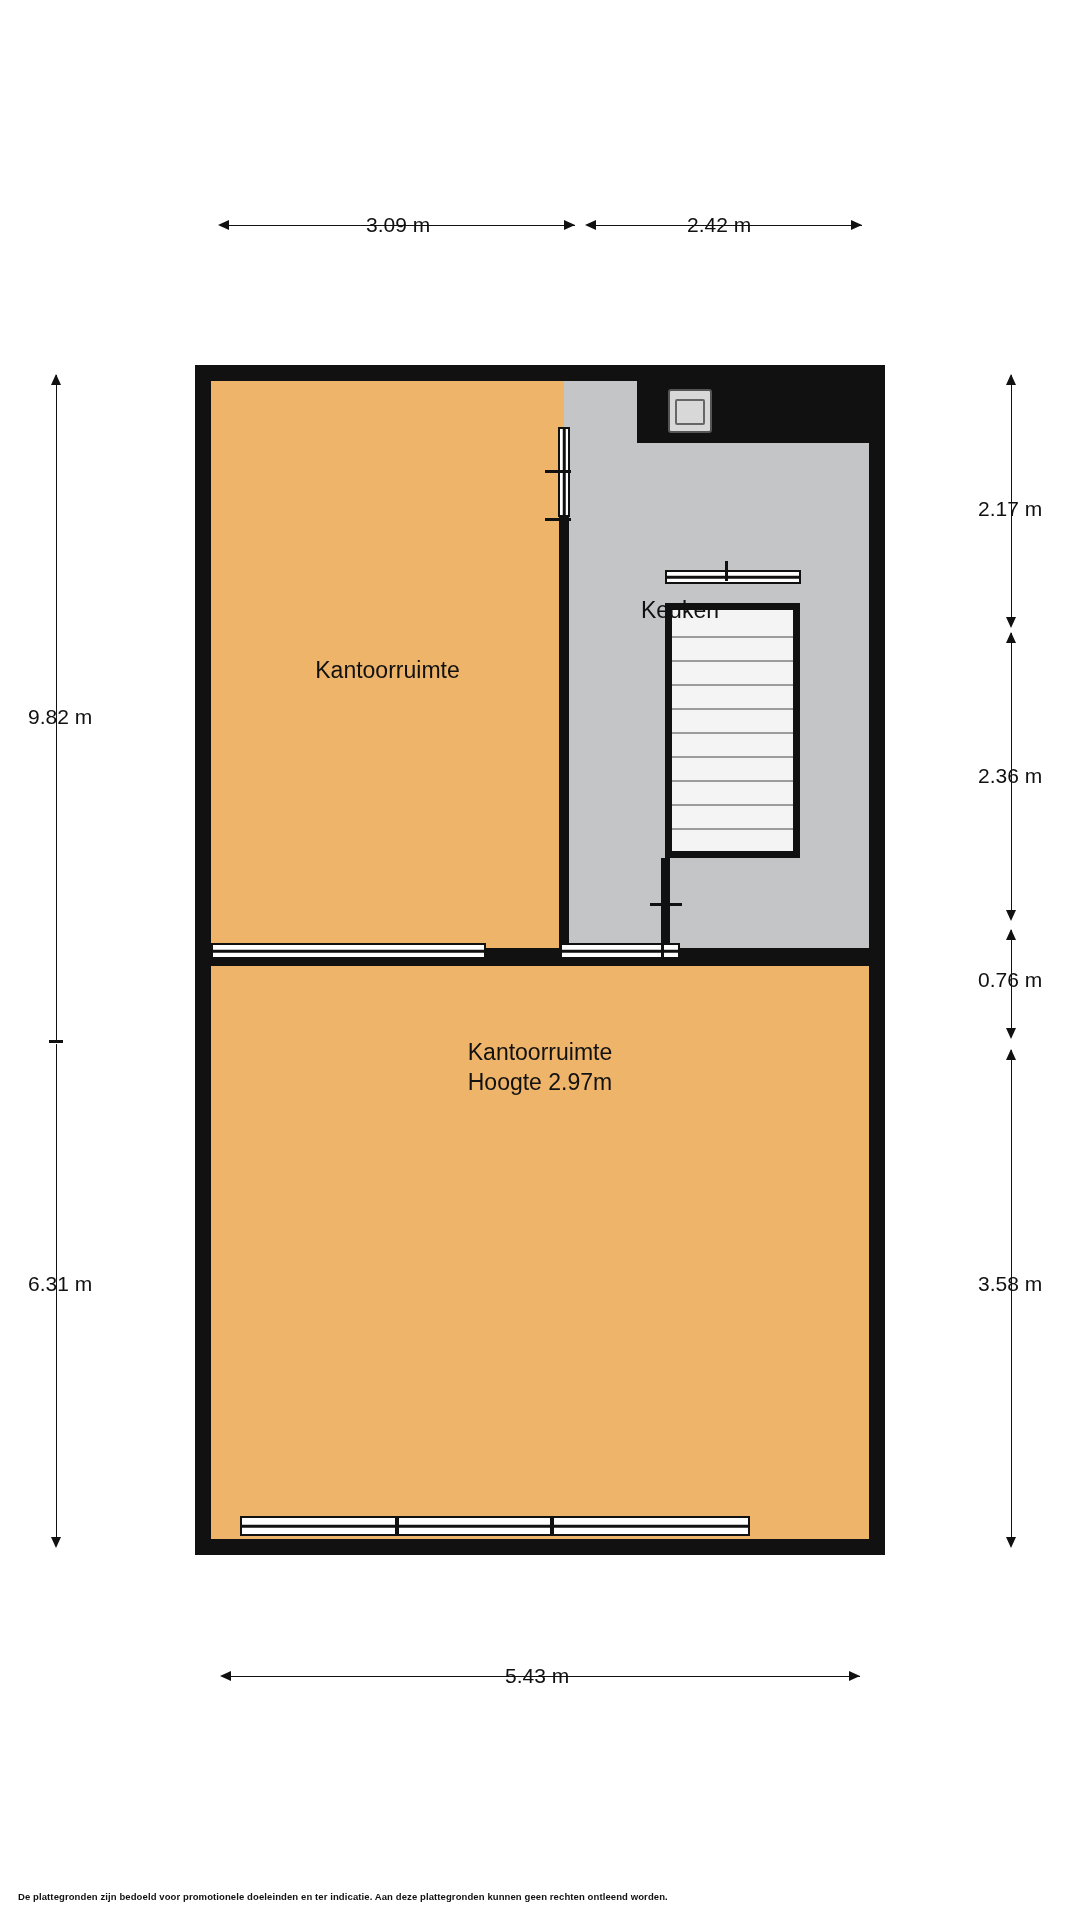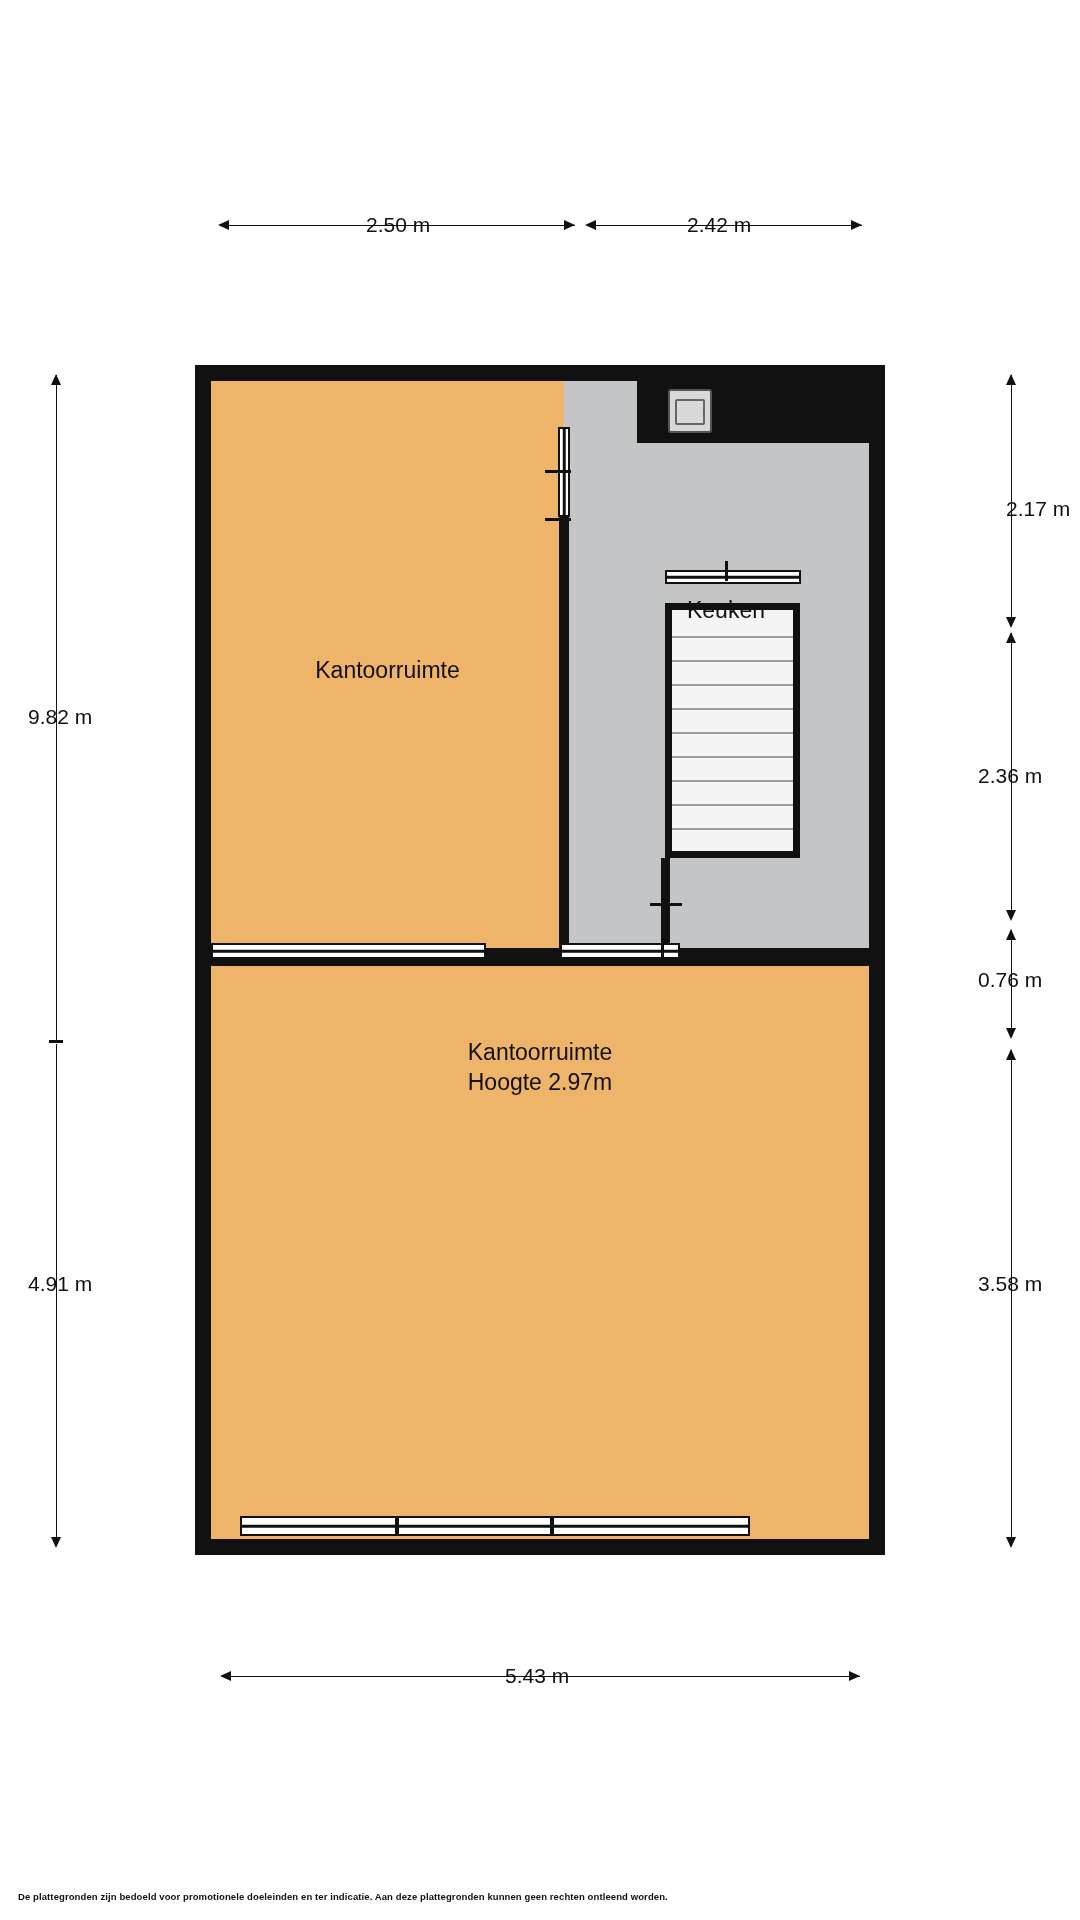--- a/index.html
+++ b/index.html
@@ -173,48 +173,48 @@
 </style>
 </head>
 <body>
 
 <div class="stage">
 
   <div>
     <div class="dim-line-h" style="left:220px; top:225px; width:355px;"></div>
     <div class="arrow arrow-left" style="left:218px; top:220px;"></div>
     <div class="arrow arrow-right" style="left:564px; top:220px;"></div>
-    <div class="dim-label" style="left:366px; top:213px;">2.50 m</div>
+    <div class="dim-label" style="left:366px; top:213px;">3.09 m</div>
   </div>
 
   <div>
     <div class="dim-line-h" style="left:587px; top:225px; width:275px;"></div>
     <div class="arrow arrow-left" style="left:585px; top:220px;"></div>
     <div class="arrow arrow-right" style="left:851px; top:220px;"></div>
     <div class="dim-label" style="left:687px; top:213px;">2.42 m</div>
   </div>
 
   <div>
     <div class="dim-line-v" style="left:56px; top:375px; width:0; height:665px;"></div>
     <div class="arrow arrow-up" style="left:51px; top:374px;"></div>
     <div class="tick-h" style="left:49px; top:1040px;"></div>
     <div class="dim-label" style="left:28px; top:705px;">9.82 m</div>
   </div>
 
   <div>
     <div class="dim-line-v" style="left:56px; top:1044px; width:0; height:500px;"></div>
     <div class="arrow arrow-down" style="left:51px; top:1537px;"></div>
-    <div class="dim-label" style="left:28px; top:1272px;">4.91 m</div>
+    <div class="dim-label" style="left:28px; top:1272px;">6.31 m</div>
   </div>
 
   <div>
     <div class="dim-line-v" style="left:1011px; top:375px; height:250px;"></div>
     <div class="arrow arrow-up" style="left:1006px; top:374px;"></div>
     <div class="arrow arrow-down" style="left:1006px; top:617px;"></div>
-    <div class="dim-label" style="left:978px; top:497px;margin-left:28px;">2.17 m</div>
+    <div class="dim-label" style="left:978px; top:497px;">2.17 m</div>
   </div>
 
   <div>
     <div class="dim-line-v" style="left:1011px; top:633px; height:285px;"></div>
     <div class="arrow arrow-up" style="left:1006px; top:632px;"></div>
     <div class="arrow arrow-down" style="left:1006px; top:910px;"></div>
     <div class="dim-label" style="left:978px; top:764px;text-align:right;">2.36 m</div>
   </div>
 
   <div>
@@ -289,21 +289,21 @@
     <div class="opening opening-h" style="left:16px; top:578px; width:275px; height:16px;"></div>
 
     <div class="wall" style="left:455px; top:538px; width:32px; height:3px;"></div>
 
     <div class="opening opening-h" style="left:45px; top:1151px; width:510px; height:20px;"></div>
     <div class="wall" style="left:200px; top:1151px; width:4px; height:20px;"></div>
     <div class="wall" style="left:355px; top:1151px; width:4px; height:20px;"></div>
 
     <div class="room-label" style="left:75px; top:290px; width:235px;">Kantoorruimte</div>
 
-    <div class="room-label" style="left:400px; top:230px; width:170px;text-align:right;">Keuken</div>
+    <div class="room-label" style="left:400px; top:230px; width:170px;">Keuken</div>
 
     <div class="room-label" style="left:185px; top:672px; width:320px;">Kantoorruimte
 Hoogte 2.97m</div>
   </div>
 
   <div class="footer">De plattegronden zijn bedoeld voor promotionele doeleinden en ter indicatie. Aan deze plattegronden kunnen geen rechten ontleend worden.</div>
 
 </div>
 
 </body></html>

